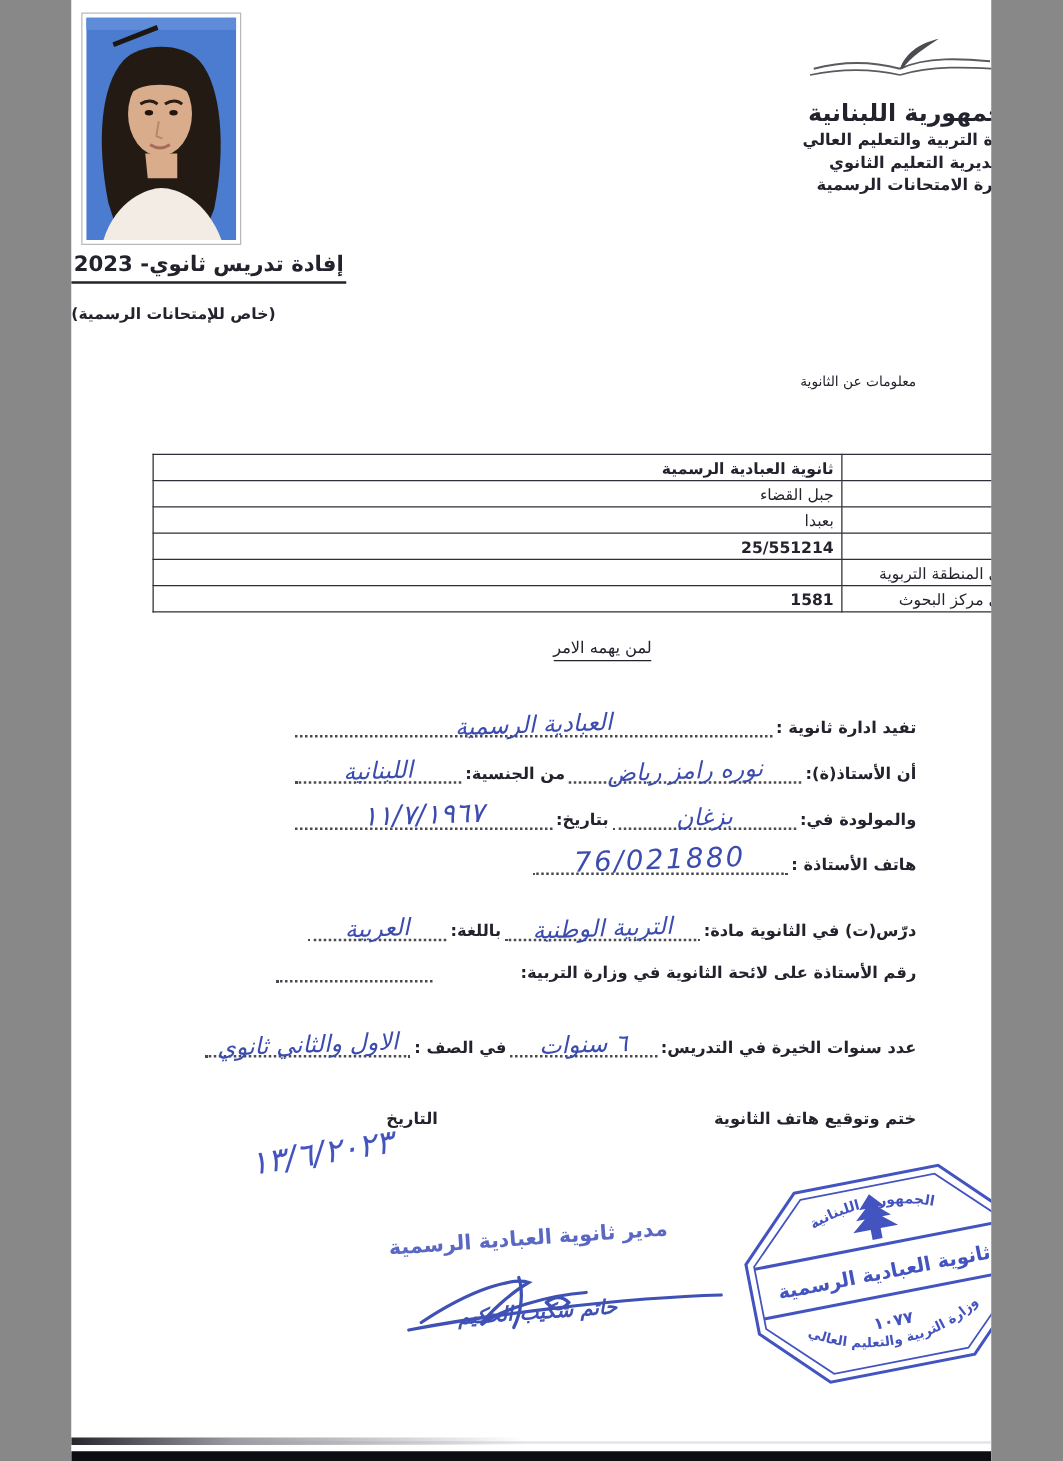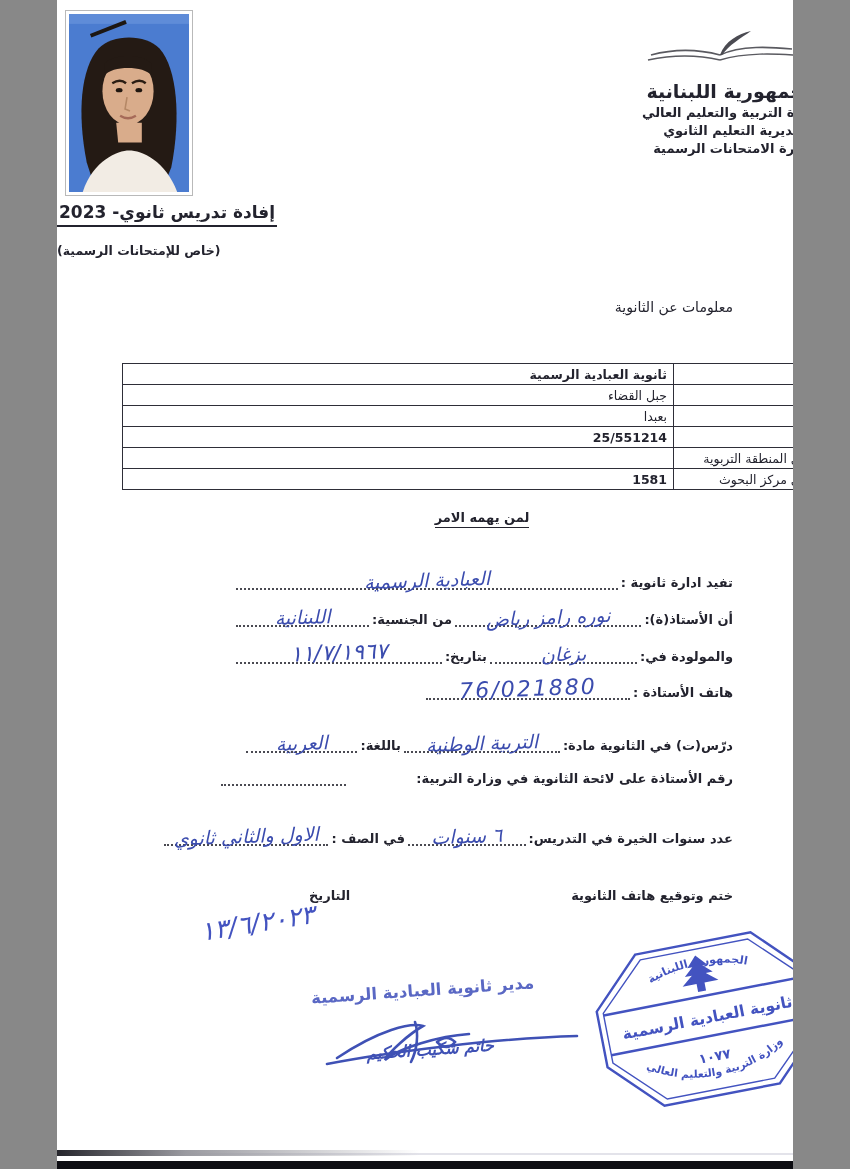--- a/index.html
+++ b/index.html
@@ -23,37 +23,37 @@
   
   .doc-title {
     position:absolute; left:0; top:202px; width:850px; text-align:left; direction:rtl;
   }
   .doc-title .main {
     display:inline-block; font-size:17px; font-weight:bold;
     border-bottom:2px solid #23232e; padding:0 2px 3px;
   }
   .doc-sub { position:absolute; left:0; top:243px; width:850px; text-align:left;
     font-size:12.5px; font-weight:bold; direction:rtl; }
-  .sec-heading { position:absolute; right:60px; top:299px; font-size:14px; direction:rtl; }
+  .sec-heading { position:absolute; right:60px; top:299px; font-size:11px; direction:rtl; }
   
   table.school {
     position:absolute; left:65px; top:363px; width:725px;
     border-collapse:collapse; direction:rtl; font-size:12.5px;
   }
   table.school td { border:1px solid #2e2e38; height:21px; padding:0 6px; vertical-align:middle; }
   table.school td.lbl { width:173px; }
   table.school td.val { text-align:left; direction:ltr; }
   table.school td.val .inner { display:block; direction:rtl; text-align:right; }
   .pad-sm { padding-left:4px; }
   .v-bold { font-weight:bold; }
   .off-55 { padding-left:54px; }
   .off-30 { padding-left:30px; }
   
   .to-whom { position:absolute; left:0; top:507px; width:850px; text-align:center; direction:rtl; }
-  .to-whom span { font-weight:bold; font-size:13px; border-bottom:1.6px solid #23232e; padding-bottom:2px; }
+  .to-whom span { font-weight:normal; font-size:13px; border-bottom:1.6px solid #23232e; padding-bottom:2px; }
   
   .fline {
     position:absolute; direction:rtl; display:flex; align-items:flex-end;
     font-size:13px; font-weight:bold; height:26px;
   }
   .fline .lab { white-space:nowrap; padding-bottom:0; }
   .fline .dots {
     position:relative; flex:1 1 auto; height:14px;
     border-bottom:2px dotted #4a4a52; margin:0 3px;
   }

